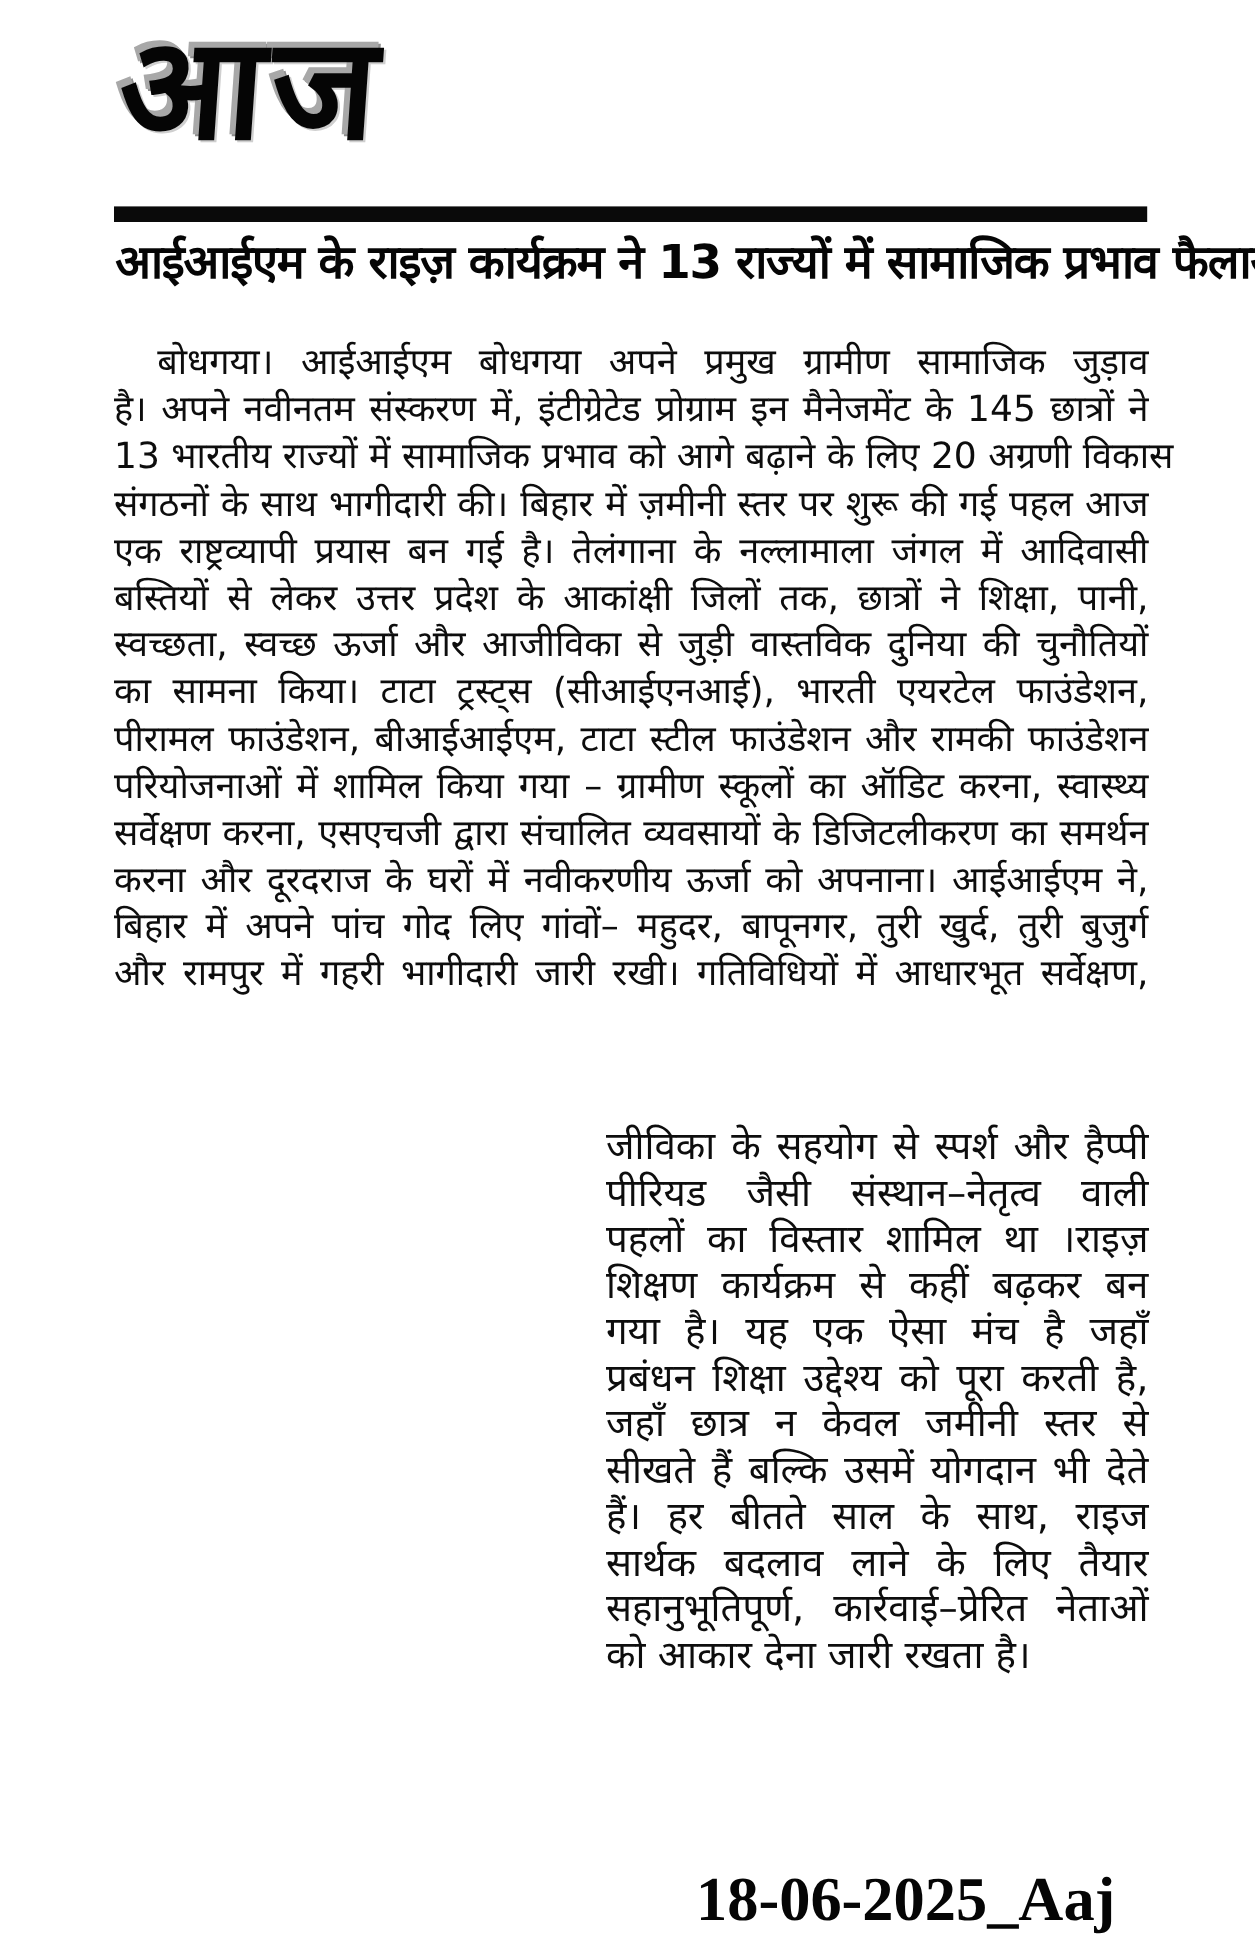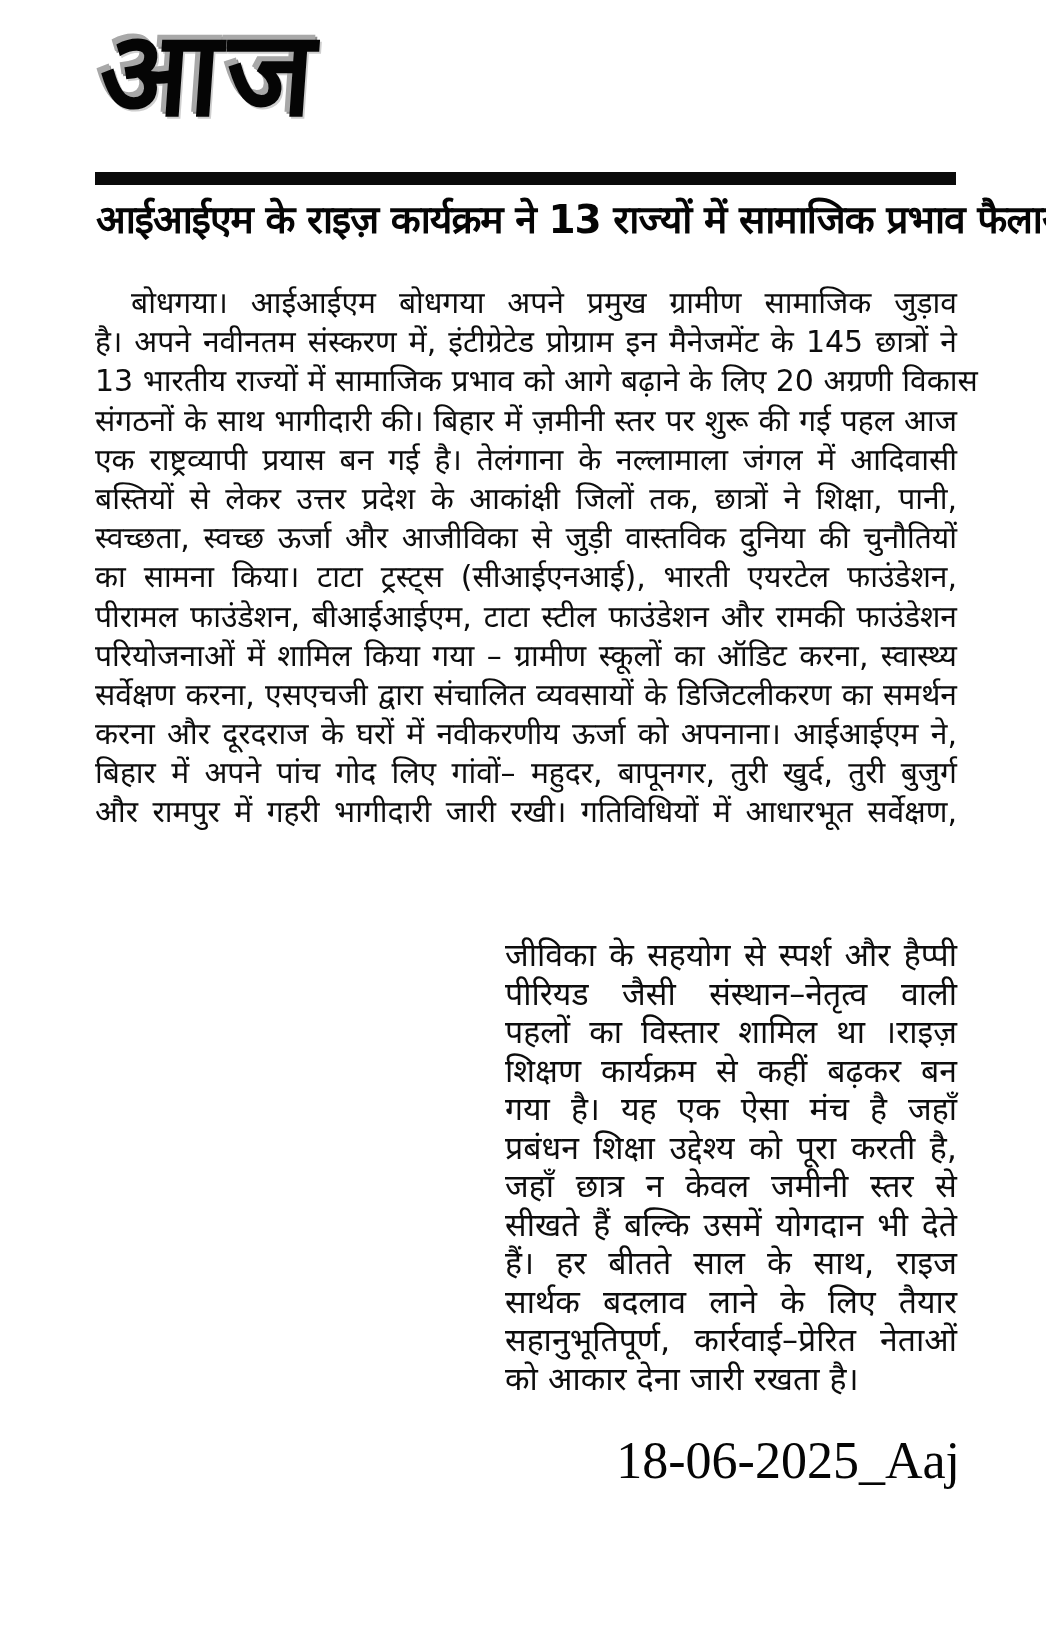--- a/index.html
+++ b/index.html
@@ -102,27 +102,27 @@
     text-align-last: justify;
     color: #0d0d0d;
   }
   .column-block .line.last-line {
     text-align-last: left;
   }
   
   .footer-caption {
     position: absolute;
     left: 580px;
-    top: 1424px;
+    top: 1547px;
     width: 380px;
     font-family: "Liberation Serif", "DejaVu Serif", serif;
-    font-weight: 400;
+    font-weight: 700;
     font-size: 52px;
     line-height: 74px;
-    text-align: right;
+    text-align: left;
     color: #050505;
     white-space: nowrap;
   }
 </style>
 </head>
 <body>
 
 <div class="page">
 
   <div class="masthead">

